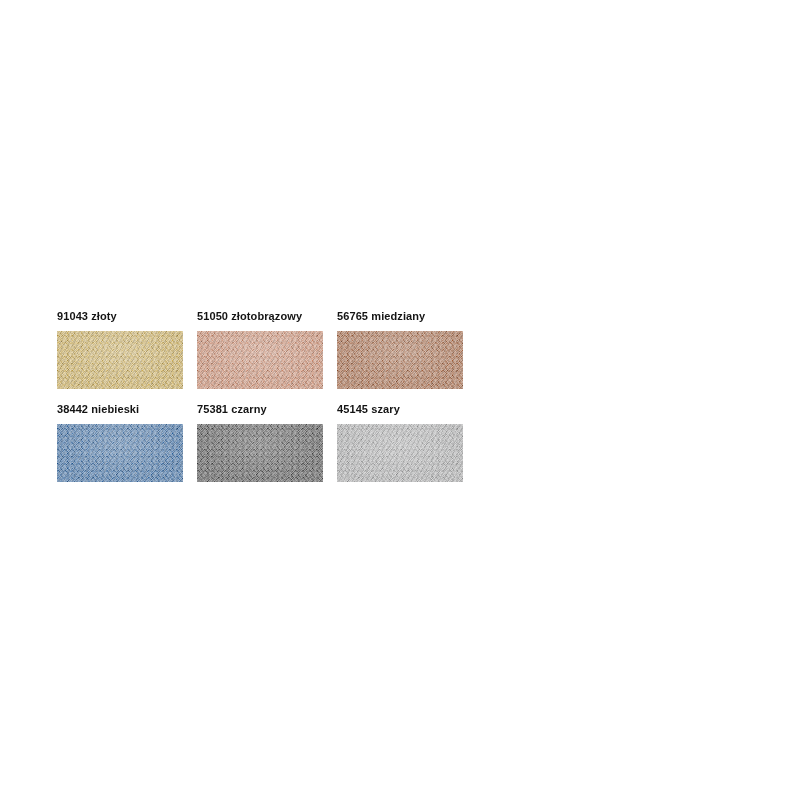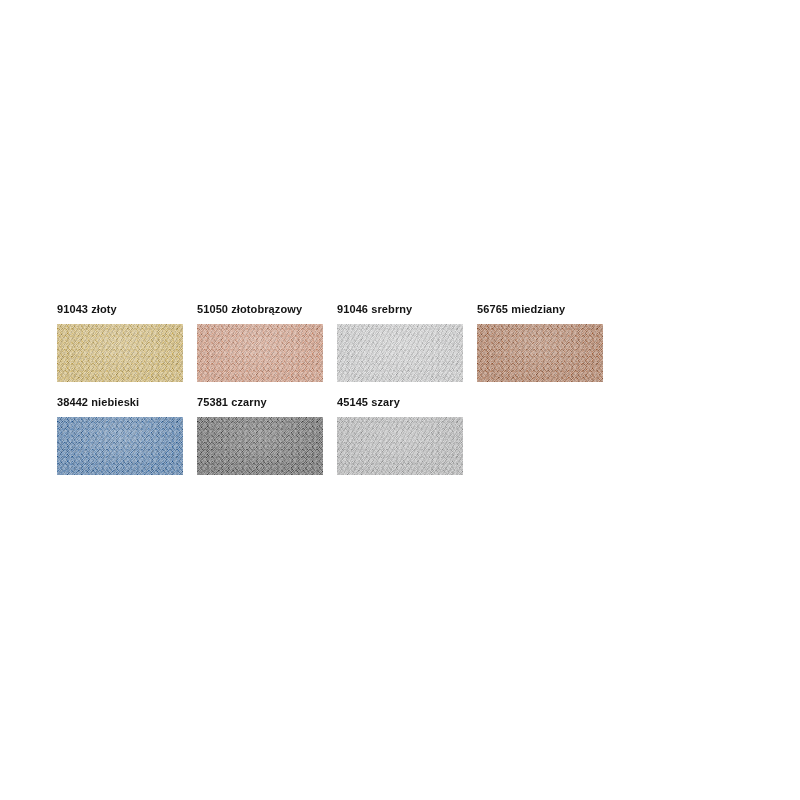--- a/index.html
+++ b/index.html
@@ -20,21 +20,21 @@
     width: 800px;
     height: 800px;
     background: #ffffff;
     position: relative;
   }
 
   
   #swatch-chart {
     position: absolute;
     left: 57px;
-    top: 303px;
+    top: 310px;
     width: 700px;
   }
 
   .swatch-row {
     display: flex;
     flex-direction: row;
     margin-bottom: 14px;
   }
 
   .swatch-cell {
@@ -105,24 +105,20 @@
       <div class="swatch-cell">
         <div class="swatch-label">91043 złoty</div>
         <div class="swatch-chip" style="background-color: rgb(226, 182, 62);"></div>
       </div>
 
       <div class="swatch-cell">
         <div class="swatch-label">51050 złotobrązowy</div>
         <div class="swatch-chip" style="background-color: rgb(223, 130, 89);"></div>
       </div>
 
-      <div class="swatch-cell">
-        <div class="swatch-label">91046 srebrny</div>
-        <div class="swatch-chip" style="background-color: rgb(217, 218, 219);"></div>
-      </div>
 
       <div class="swatch-cell">
         <div class="swatch-label">56765 miedziany</div>
         <div class="swatch-chip" style="background-color: rgb(169, 80, 31);"></div>
       </div>
 
       <div class="swatch-cell empty">
         <div class="swatch-label"></div>
         <div class="swatch-chip" style="background-color: rgb(255, 255, 255);"></div>
       </div>

